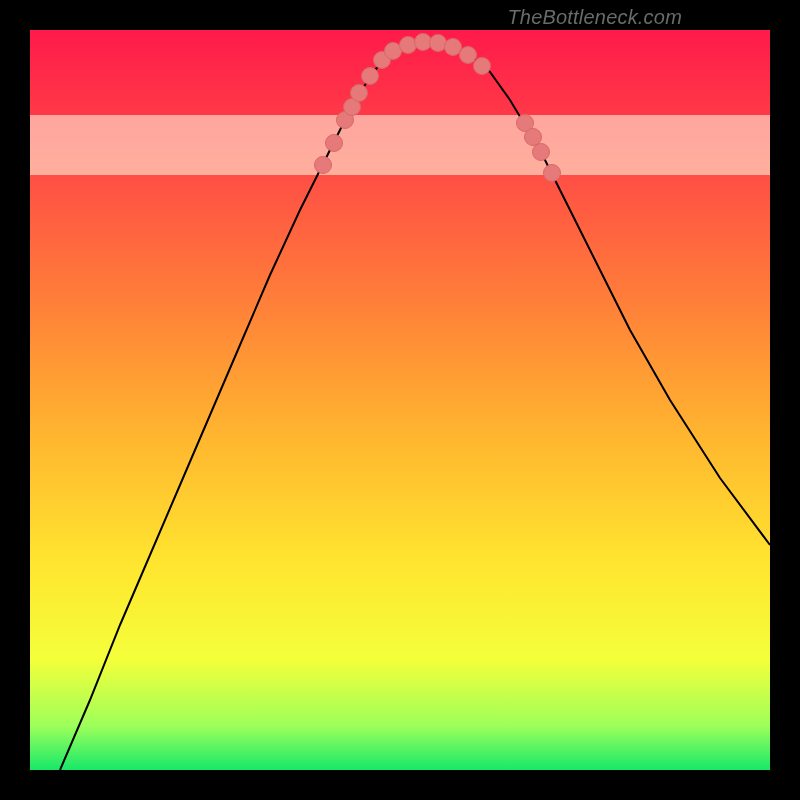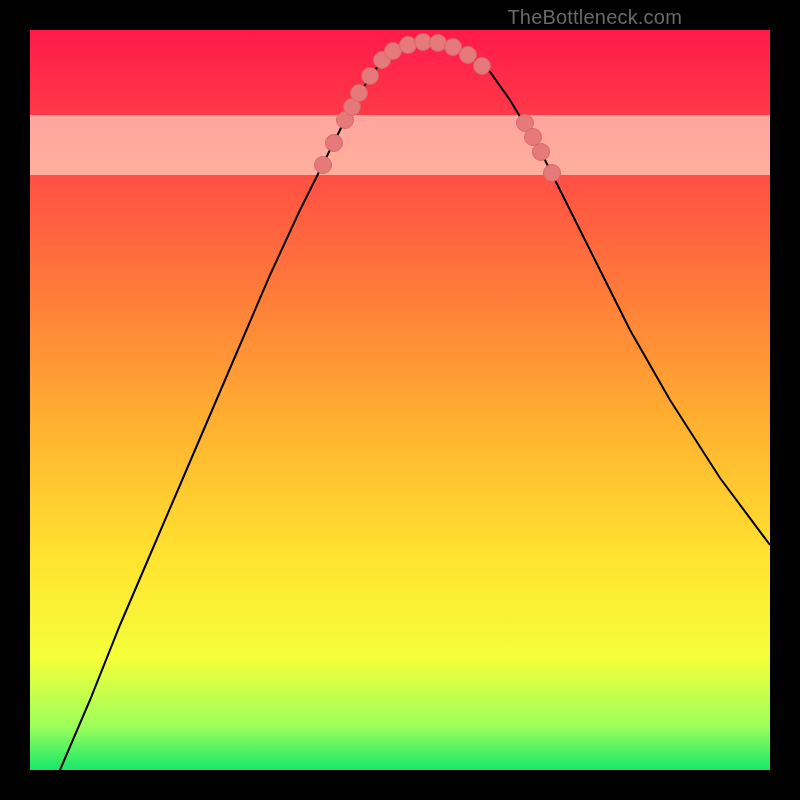--- a/index.html
+++ b/index.html
@@ -9,20 +9,21 @@
     height: 800px;
     background: #000;
     overflow: hidden;
     font-family: Arial, Helvetica, sans-serif;
   }
   .frame {
     position: relative;
     width: 696px;
     height: 800px;
     background: #000;
+    font-style: italic;
   }
   .plot-area {
     position: absolute;
     left: 30px;
     top: 30px;
     width: 740px;
     height: 740px;
     background: linear-gradient(
       to bottom,
       #ff1a4a 0%,

